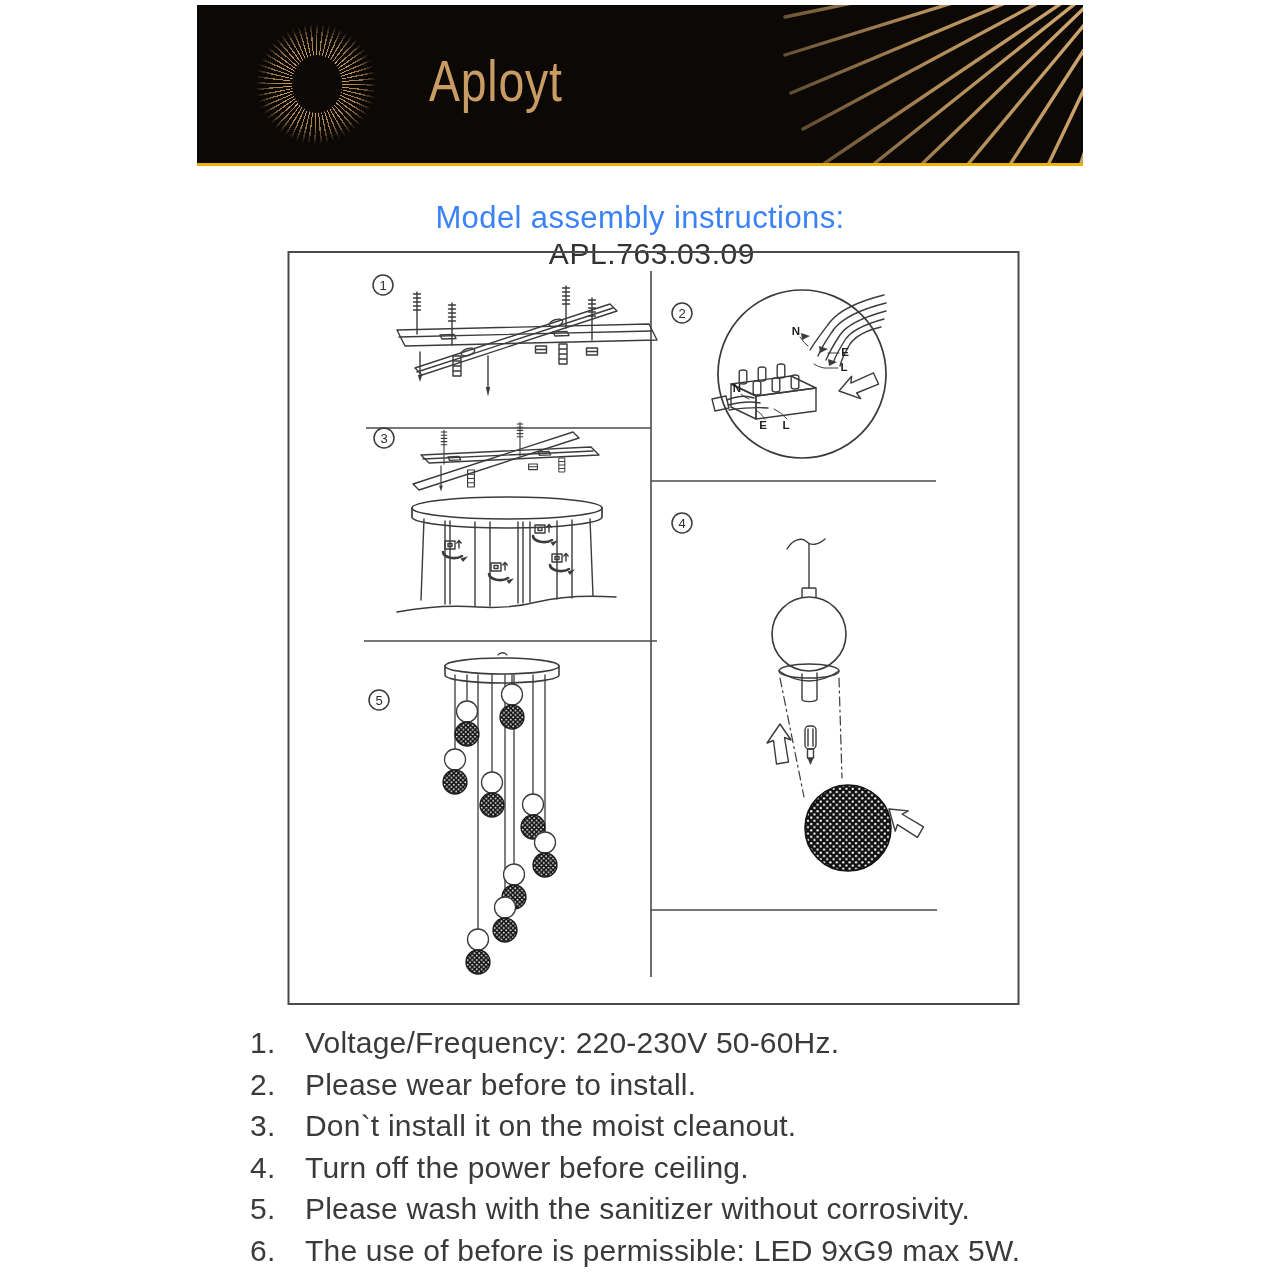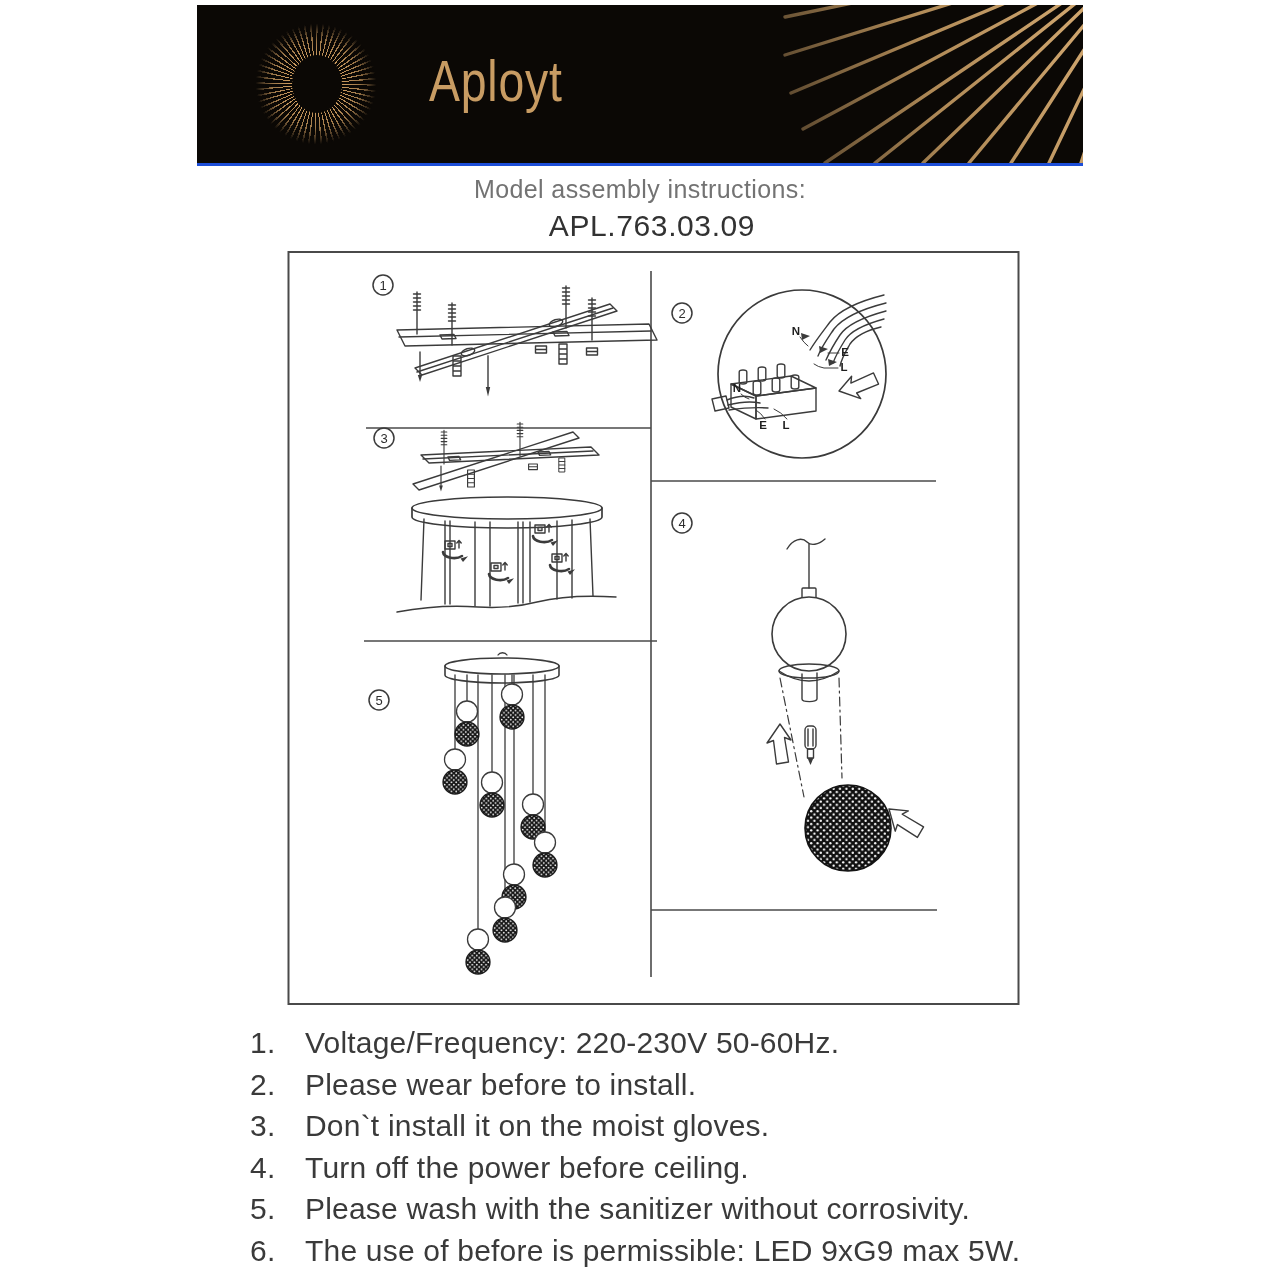--- a/index.html
+++ b/index.html
@@ -1,35 +1,35 @@
 <!DOCTYPE html>
 <html><head>
 <meta charset="utf-8">
 <style>
   html,body{margin:0;padding:0;background:#fff;}
   body{width:1280px;height:1280px;position:relative;overflow:hidden;
        font-family:"Liberation Sans", sans-serif;color:#343434;}
 
   
   .hdr{position:absolute;left:197px;top:5px;width:886px;height:158px;
-       background:#0b0805;border-bottom:3px solid #1d4ed8;overflow:hidden;}
+       background:#0b0805;border-bottom:3px solid #eab308;overflow:hidden;}
   .burst{position:absolute;left:58px;top:18px;width:122px;height:122px;border-radius:50%;
          background:
            radial-gradient(closest-side, rgba(11,8,5,0) 46%, rgba(11,8,5,.25) 72%, #0b0805 99%),
            repeating-conic-gradient(#c9995e 0deg 1.7deg, rgba(11,8,5,0) 1.7deg 6deg);}
   .burst-core{position:absolute;left:95px;top:50px;width:50px;height:58px;border-radius:50%;
               background:#0b0805;}
   .brand{position:absolute;left:232px;top:44px;font-size:58px;font-weight:400;
          color:#c89c63;letter-spacing:1px;transform:scaleX(.8);transform-origin:left center;
          line-height:64px;}
   .rays{position:absolute;right:0;top:0;}
 
   
   .title-wrap{position:absolute;left:0;top:171px;width:1280px;text-align:center;}
-  .title-l1{font-size:25px;line-height:37px;color:#737373;letter-spacing:.4px;}
+  .title-l1{font-size:31px;line-height:37px;color:#3b82f6;letter-spacing:.4px;margin-top:28px;}
   .title-l2{font-size:30px;line-height:36px;color:#323232;letter-spacing:.6px;padding-left:24px;}
 
   
   .diagram{position:absolute;left:0;top:0;width:1280px;height:1280px;}
 
   
   .inst{position:absolute;left:250px;top:1022px;width:830px;}
   .inst-row{display:flex;font-size:30px;line-height:41.5px;color:#3a3a3a;letter-spacing:.2px;}
   .inst-num{flex:0 0 55px;}
   .inst-text{flex:1;}
@@ -262,21 +262,21 @@
   <div class="inst-row">
     <span class="inst-num">1.</span>
     <span class="inst-text">Voltage/Frequency: 220-230V 50-60Hz.</span>
   </div>
   <div class="inst-row">
     <span class="inst-num">2.</span>
     <span class="inst-text">Please wear before to install.</span>
   </div>
   <div class="inst-row">
     <span class="inst-num">3.</span>
-    <span class="inst-text">Don`t install it on the moist gloves.</span>
+    <span class="inst-text">Don`t install it on the moist cleanout.</span>
   </div>
   <div class="inst-row">
     <span class="inst-num">4.</span>
     <span class="inst-text">Turn off the power before ceiling.</span>
   </div>
   <div class="inst-row">
     <span class="inst-num">5.</span>
     <span class="inst-text">Please wash with the sanitizer without corrosivity.</span>
   </div>
   <div class="inst-row">

